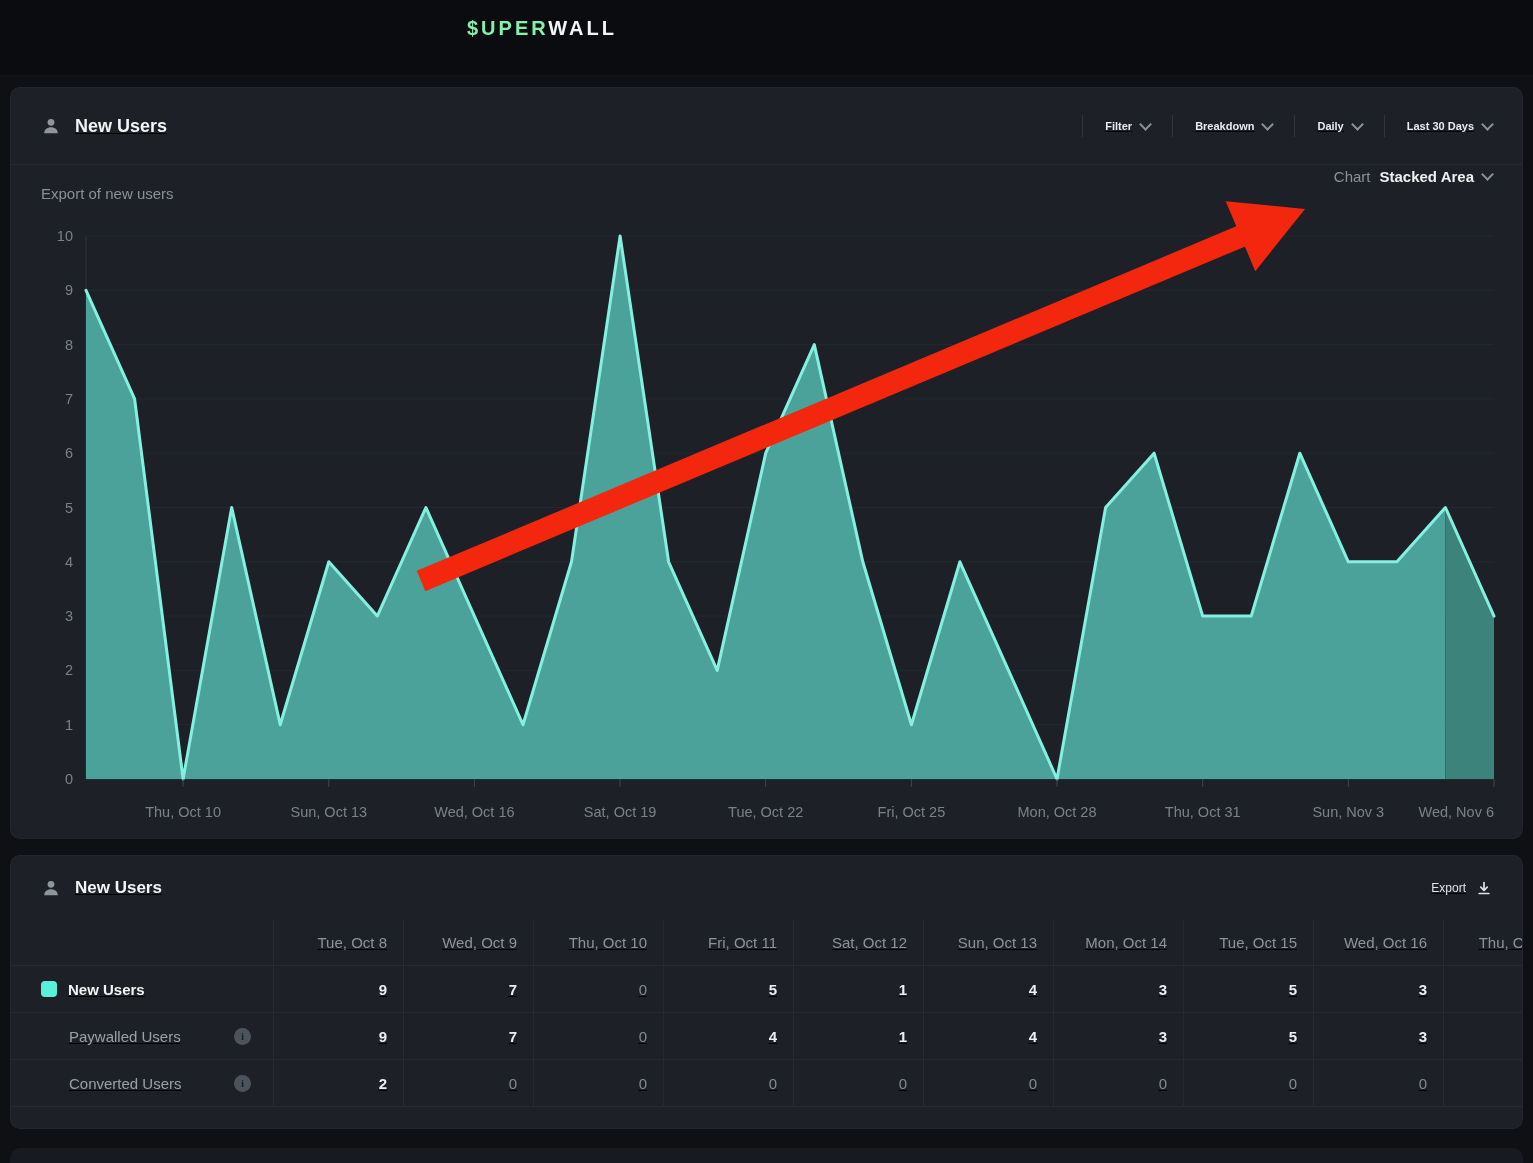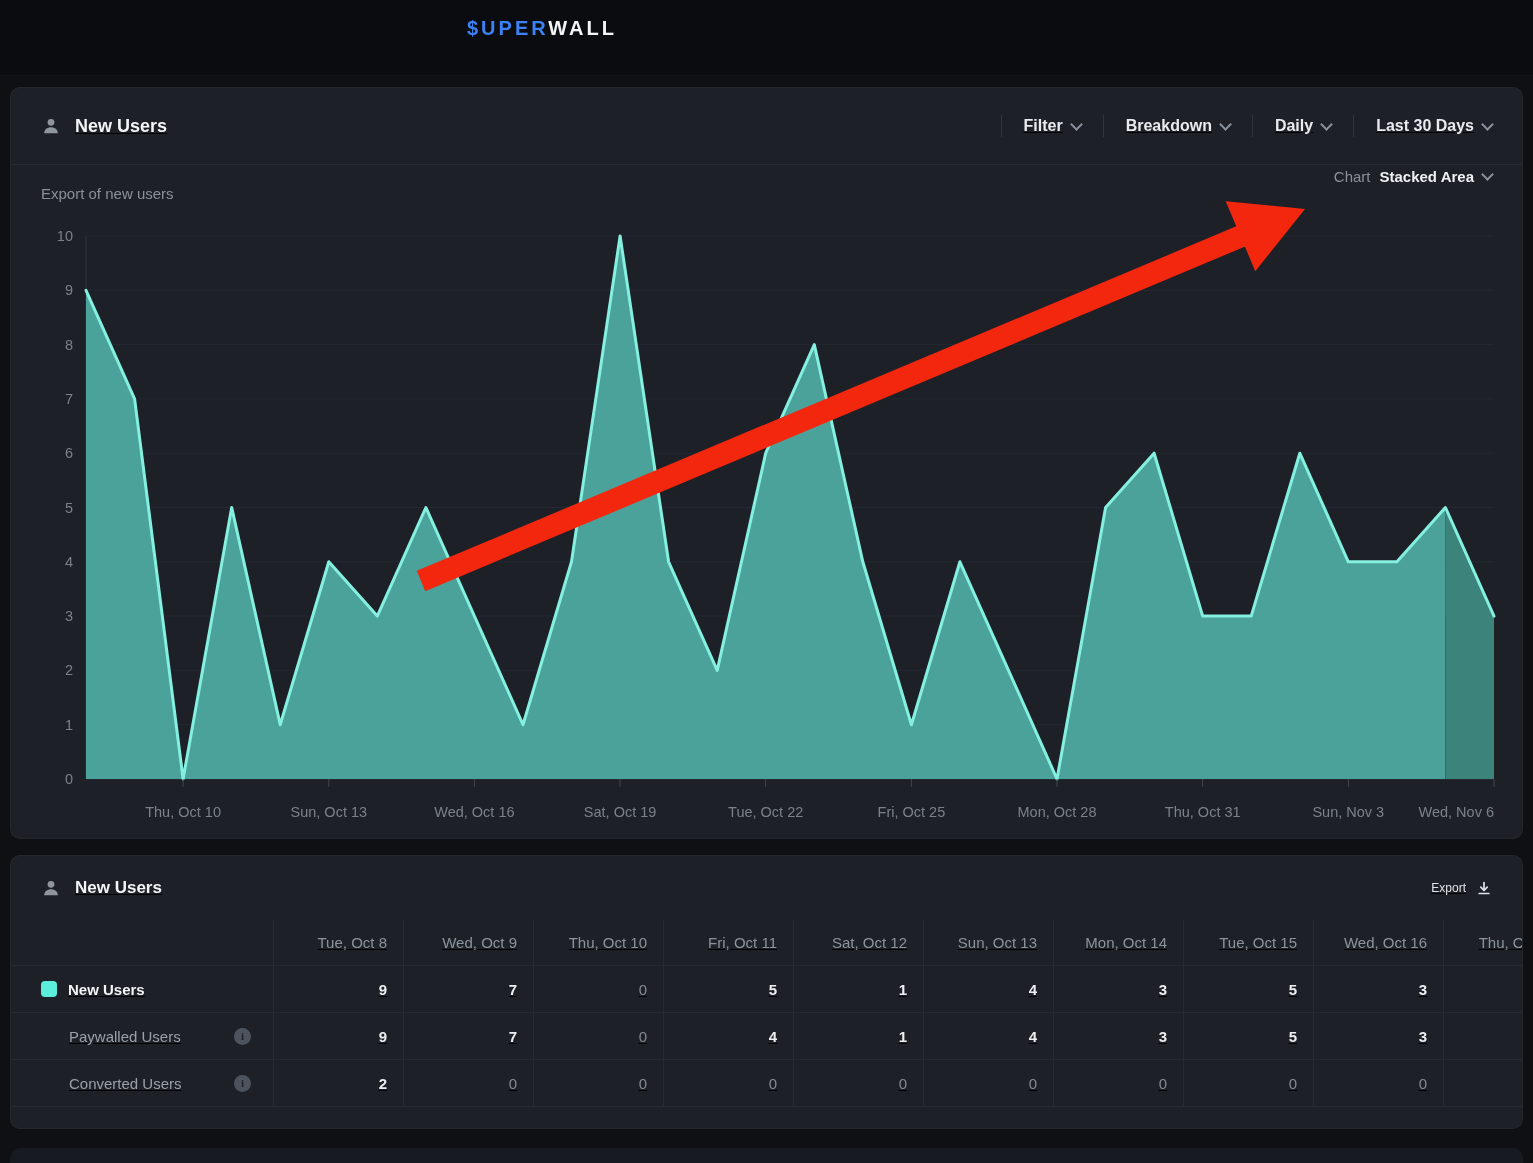--- a/index.html
+++ b/index.html
@@ -1,38 +1,38 @@
 <!DOCTYPE html>
 <html><head>
 <meta charset="utf-8">
 <style>
   html,body{margin:0;padding:0;background:#0e1014;}
   body{width:1533px;height:1163px;position:relative;overflow:hidden;
        font-family:"Liberation Sans",sans-serif;-webkit-font-smoothing:antialiased;}
   .topbar{position:absolute;left:0;top:0;width:1533px;height:75px;background:#0a0c0f;
           border-bottom:1px solid rgba(255,255,255,0.03);}
   .logo{position:absolute;left:467px;top:17px;font-size:20px;font-weight:800;letter-spacing:3px;}
-  .logo-teal{color:#3b82f6;margin-top:44px;}
+  .logo-teal{color:#86efac;margin-top:44px;}
   .logo-white{color:#f2f4f6;}
 
   .card{position:absolute;left:10px;width:1513px;background:#1d2127;border-radius:10px;
         border:1px solid rgba(255,255,255,0.035);box-sizing:border-box;overflow:hidden;text-decoration:underline;}
   .chart-card{top:87px;height:752px;}
   .table-card{top:855px;height:274px;}
 
   .card-header{height:76px;display:flex;align-items:center;justify-content:space-between;
                padding:0 30px;border-bottom:1px solid #262b33;}
   .table-card .card-header{height:64px;border-bottom:none;}
   .card-title-group{display:flex;align-items:center;gap:14px;}
   .card-title{font-size:18px;font-weight:600;color:#f2f4f6;margin:0;}
 
   .controls{display:flex;align-items:center;}
   .sep{width:1px;height:22px;background:#30353e;}
   .control{display:flex;align-items:center;gap:9px;padding:0 22px;cursor:pointer;
-           font-size:16px;font-weight:600;color:#e9ebee;}
+           font-size:11px;font-weight:600;color:#e9ebee;}
   .chev{display:inline-block;width:7px;height:7px;border-right:2px solid #8b919c;
         border-bottom:2px solid #8b919c;transform:rotate(45deg);margin-top:-4px;}
 
   .subtitle{position:absolute;left:30px;top:97px;font-size:15px;color:#8a9099;}
   .chart-type{position:absolute;right:30px;top:80px;display:flex;align-items:center;gap:9px;cursor:pointer;}
   .ct-label{font-size:15px;color:#8a9099;}
   .ct-value{font-size:15px;font-weight:600;color:#eef0f2;}
 
   #chart-svg{position:absolute;left:0;top:0;width:1513px;height:752px;display:block;}
   .axis-label{font-family:"Liberation Sans",sans-serif;font-size:14.5px;font-weight:500;fill:#7b818a;}

